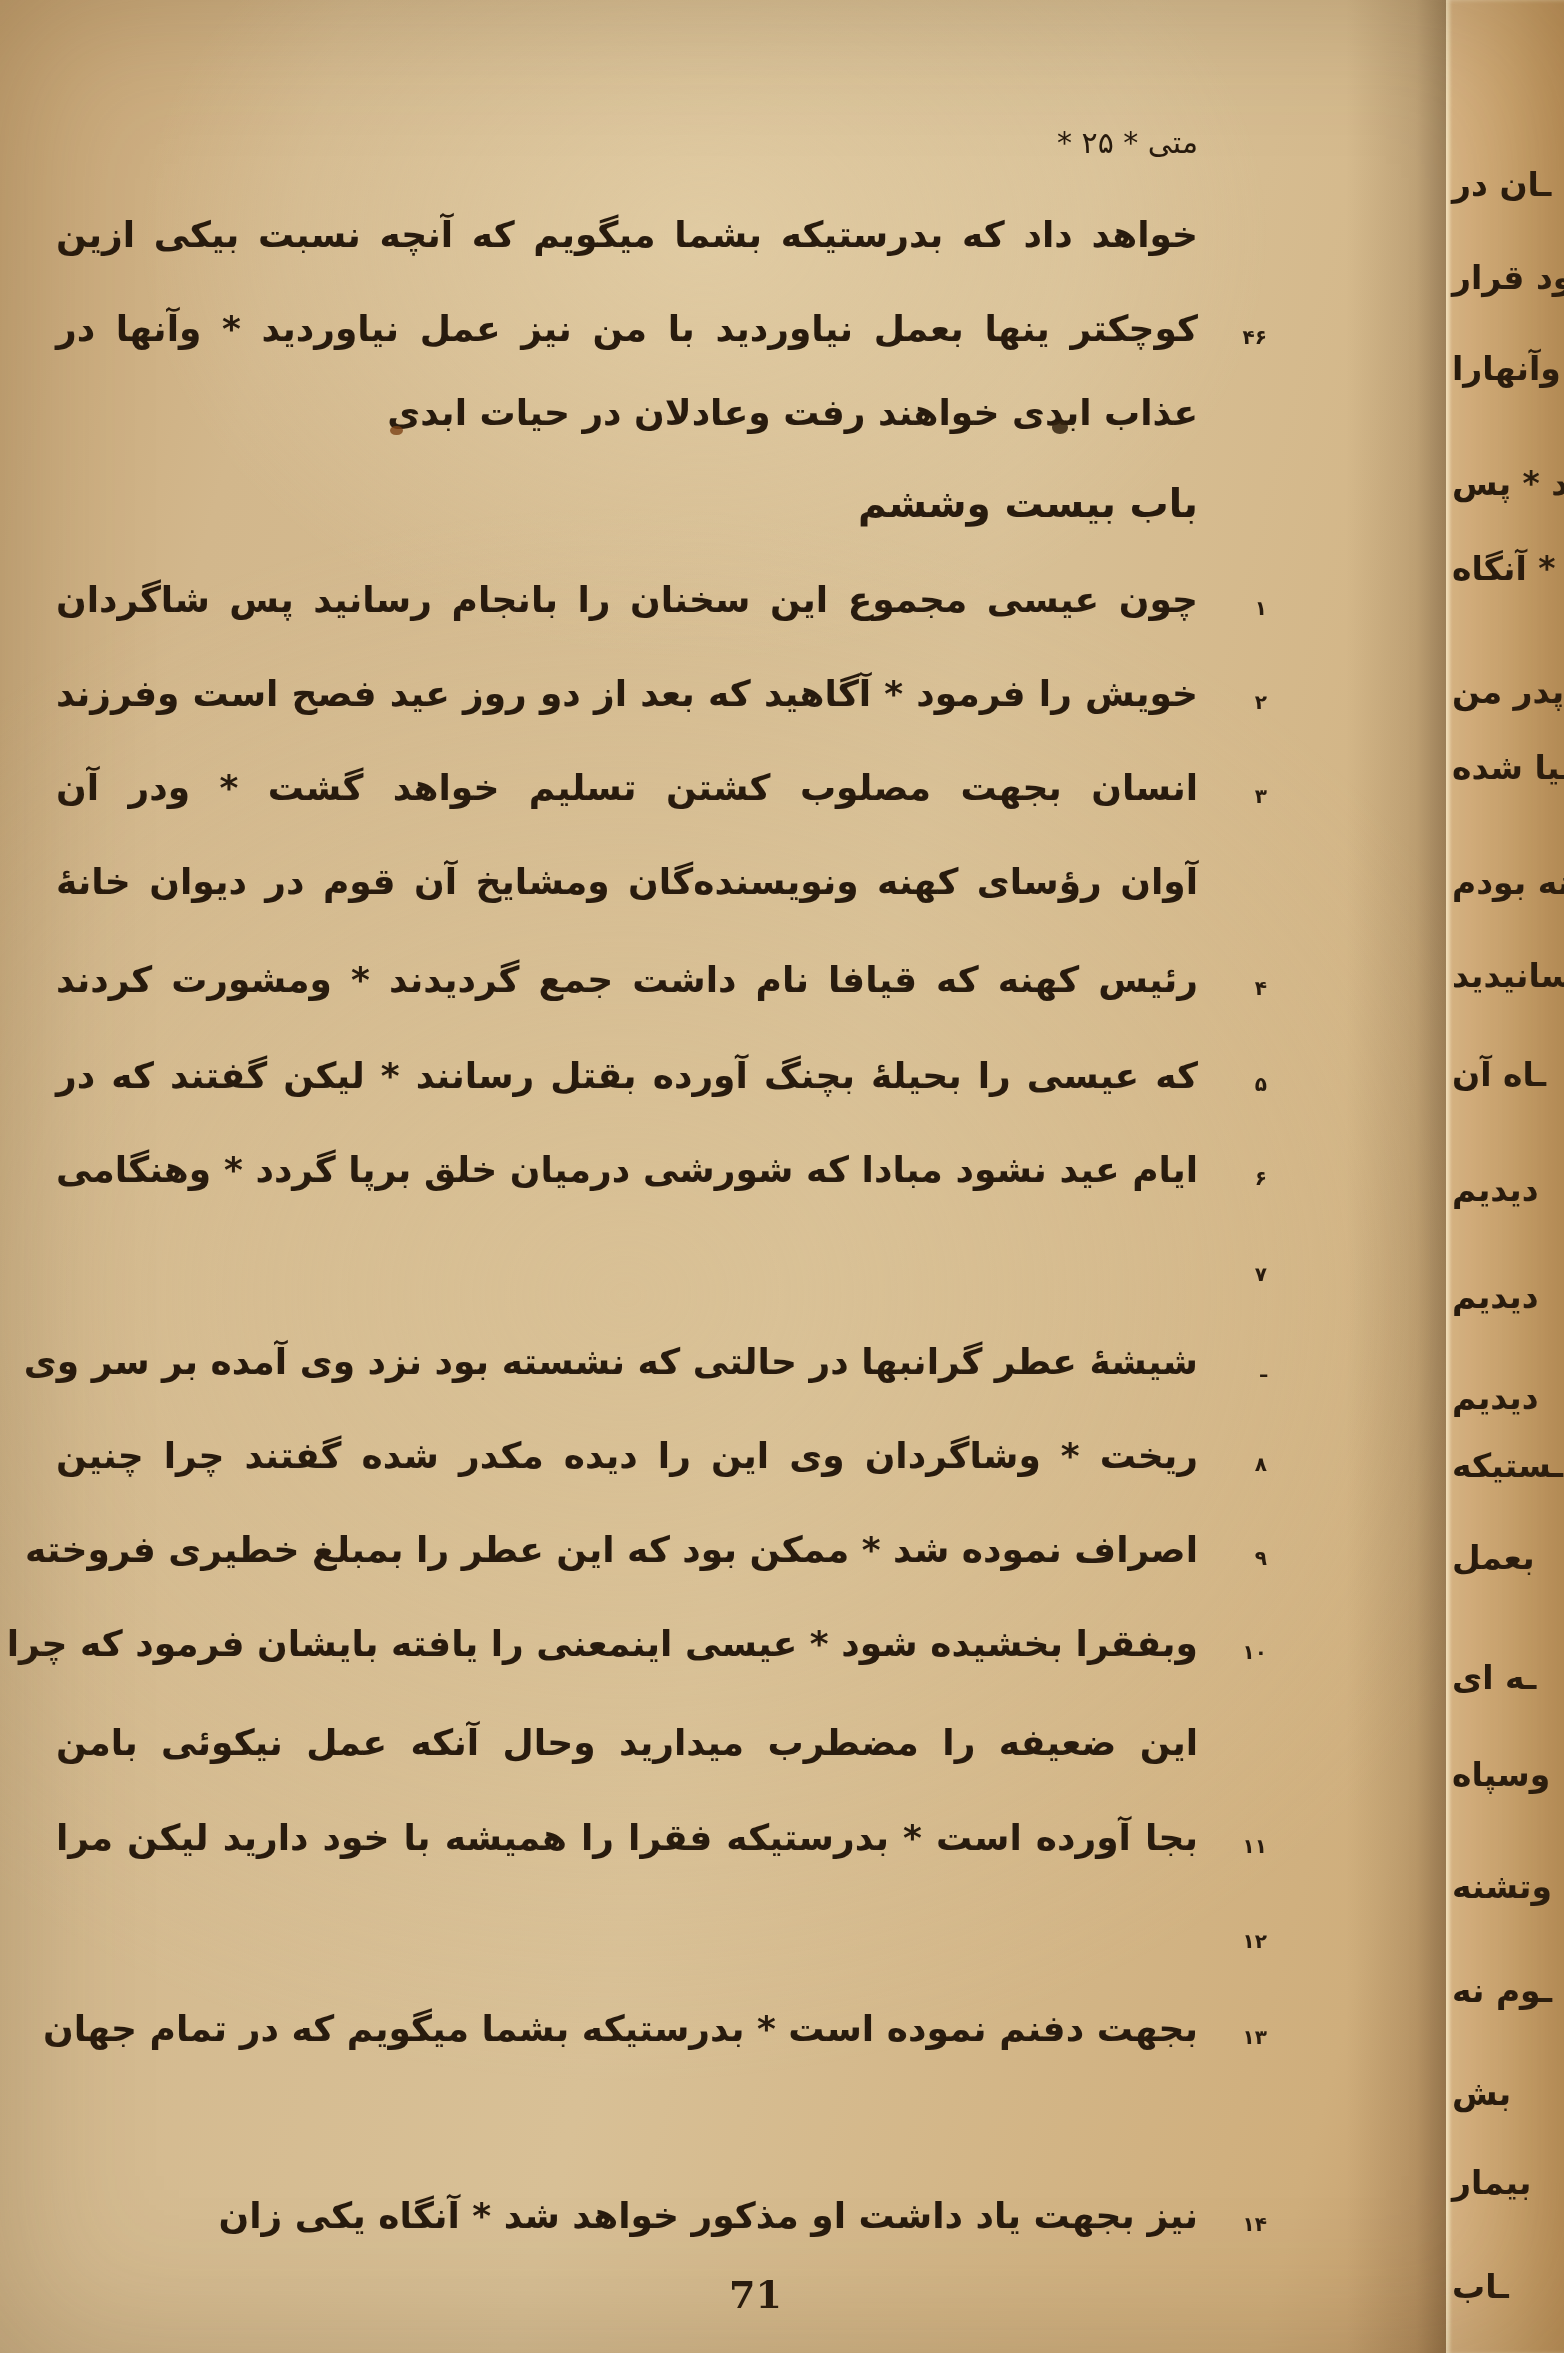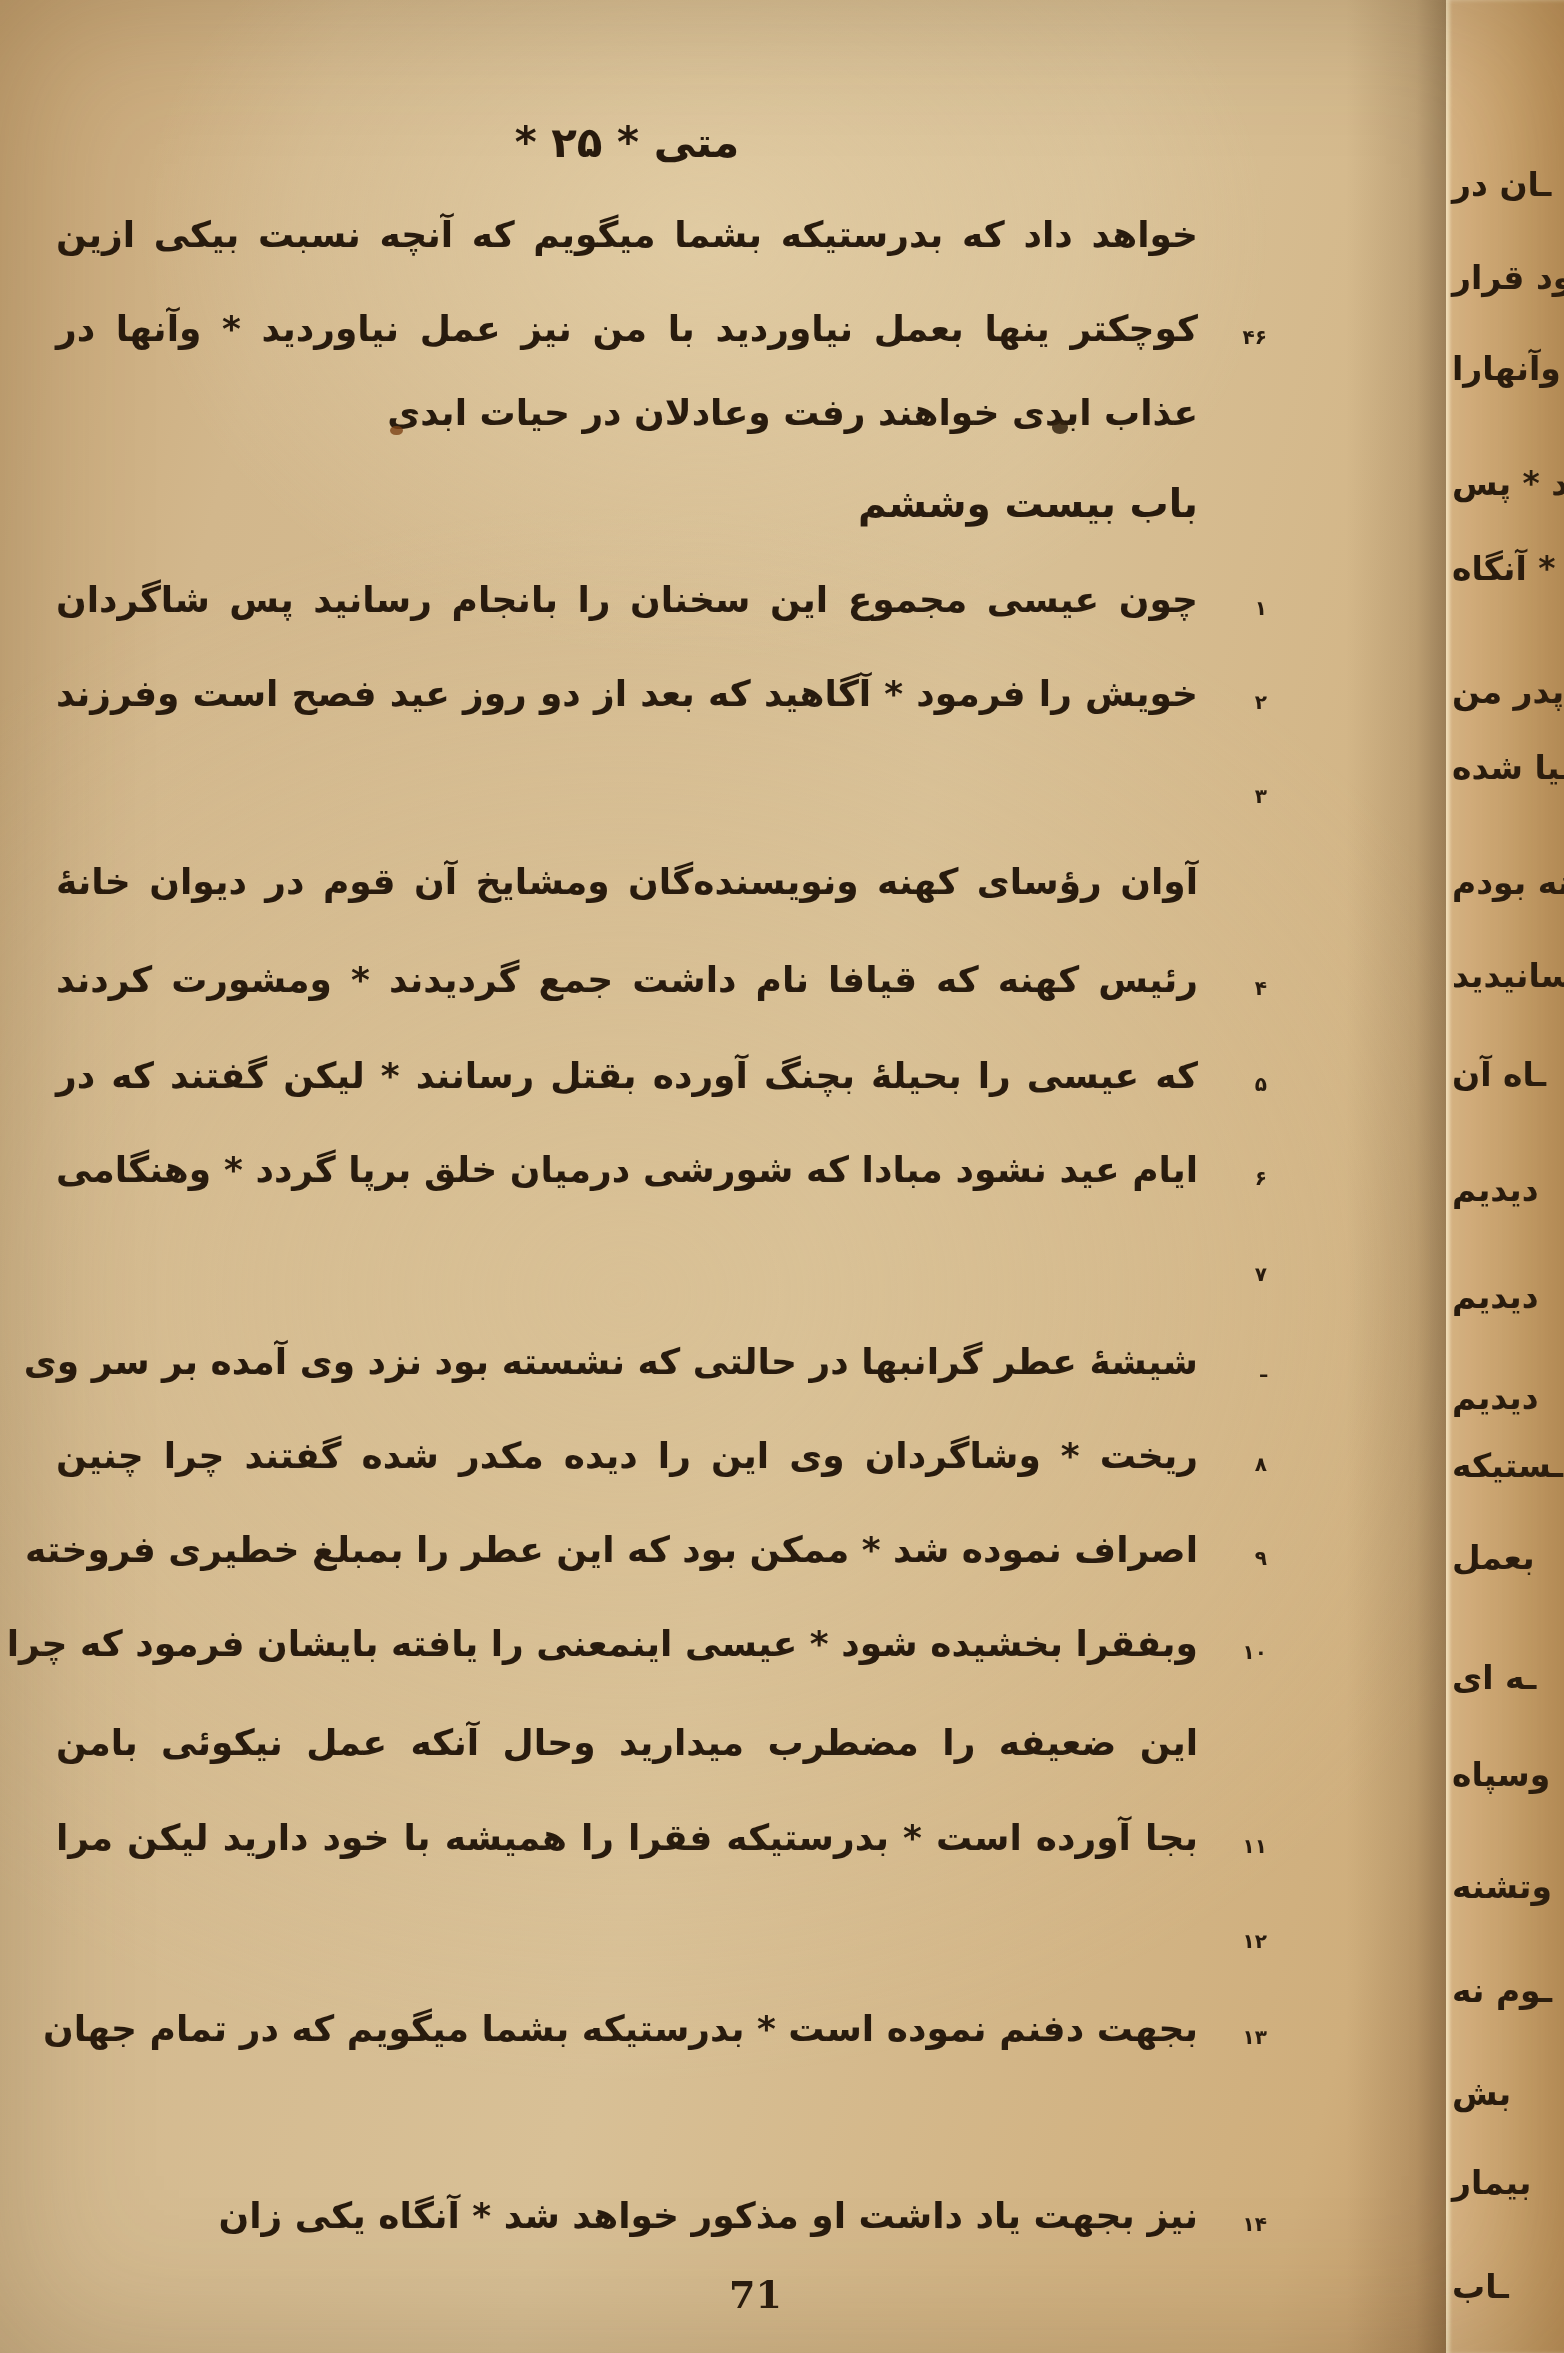--- a/index.html
+++ b/index.html
@@ -24,21 +24,21 @@
     position:absolute;left:1346px;top:0;width:100px;height:2354px;
     background:linear-gradient(to right, rgba(92,62,28,0) 0%, rgba(92,62,28,.18) 70%, rgba(70,45,18,.38) 100%);
   }
   .vignette{
     position:absolute;inset:0;pointer-events:none;
     box-shadow:inset 0 0 149px rgba(86,56,22,.28);
   }
   
   .running-header{
     position:absolute;left:56px;width:1142px;top:100px;height:86px;line-height:86px;
-    text-align:center;font-size:42px;font-weight:bold;direction:rtl;
+    font-size:30px;font-weight:normal;direction:rtl;
   }
   .chapter-heading{
     position:absolute;left:56px;width:1142px;top:456px;height:95px;line-height:95px;
     font-size:39px;font-weight:bold;direction:rtl;
   }
   .line{
     position:absolute;left:56px;width:1142px;height:95px;line-height:95px;
     direction:rtl;font-size:36px;font-weight:bold;
     text-align:justify;text-align-last:justify;
     white-space:nowrap;
@@ -69,21 +69,21 @@
 <div class="running-header ink">متی * ۲۵ *</div>
 
 <div class="line ink" style="top:187px"><span>خواهد داد که بدرستیکه بشما میگویم که آنچه نسبت بیکی ازین</span><span class="vnum"></span></div>
 <div class="line ink" style="top:281px"><span>کوچکتر ینها بعمل نیاوردید با من نیز عمل نیاوردید * وآنها در</span><span class="vnum">۴۶</span></div>
 <div class="line ink noj" style="top:365px"><span>عذاب ابدی خواهند رفت وعادلان در حیات ابدی</span><span class="vnum"></span></div>
 
 <div class="chapter-heading ink">باب بیست وششم</div>
 
 <div class="line ink" style="top:552px"><span>چون عیسی مجموع این سخنان را بانجام رسانید پس شاگردان</span><span class="vnum">۱</span></div>
 <div class="line ink" style="top:646px"><span>خویش را فرمود * آگاهید که بعد از دو روز عید فصح است وفرزند</span><span class="vnum">۲</span></div>
-<div class="line ink" style="top:740px"><span class="vnum">۳</span></div>
+<div class="line ink" style="top:740px"><span>انسان بجهت مصلوب کشتن تسلیم خواهد گشت * ودر آن</span><span class="vnum">۳</span></div>
 <div class="line ink" style="top:834px"><span>آوان رؤسای کهنه ونویسنده‌گان ومشایخ آن قوم در دیوان خانهٔ</span><span class="vnum"></span></div>
 <div class="line ink" style="top:932px"><span>رئیس کهنه که قیافا نام داشت جمع گردیدند * ومشورت کردند</span><span class="vnum">۴</span></div>
 <div class="line ink" style="top:1028px"><span>که عیسی را بحیلهٔ بچنگ آورده بقتل رسانند * لیکن گفتند که در</span><span class="vnum">۵</span></div>
 <div class="line ink" style="top:1122px"><span>ایام عید نشود مبادا که شورشی درمیان خلق برپا گردد * وهنگامی</span><span class="vnum">۶</span></div>
 <div class="line ink" style="top:1218px"><span class="vnum">۷</span></div>
 <div class="line ink" style="top:1314px"><span>شیشهٔ عطر گرانبها در حالتی که نشسته بود نزد وی آمده بر سر وی</span><span class="vnum">ـ</span></div>
 <div class="line ink" style="top:1408px"><span>ریخت * وشاگردان وی این را دیده مکدر شده گفتند چرا چنین</span><span class="vnum">۸</span></div>
 <div class="line ink" style="top:1502px"><span>اصراف نموده شد * ممکن بود که این عطر را بمبلغ خطیری فروخته</span><span class="vnum">۹</span></div>
 <div class="line ink" style="top:1596px"><span>وبفقرا بخشیده شود * عیسی اینمعنی را یافته بایشان فرمود که چرا</span><span class="vnum">۱۰</span></div>
 <div class="line ink" style="top:1695px"><span>این ضعیفه را مضطرب میدارید وحال آنکه عمل نیکوئی بامن</span><span class="vnum"></span></div>

